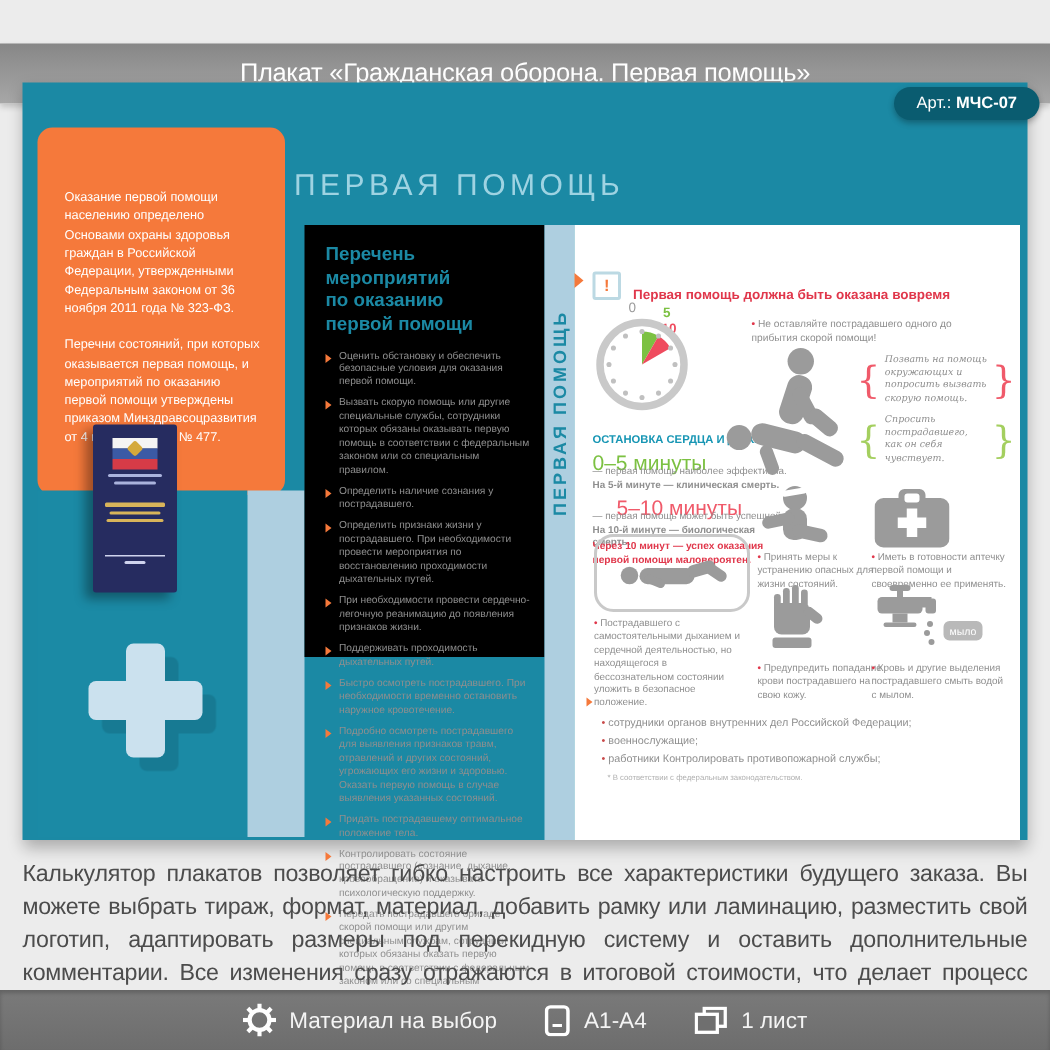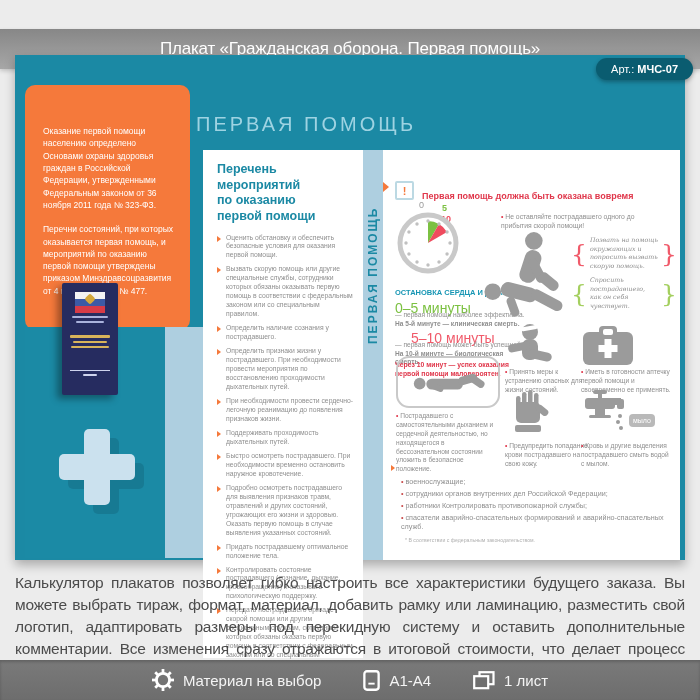--- a/index.html
+++ b/index.html
@@ -44,21 +44,21 @@
   .bar.w3{width:14px;background:#cfd4ee;margin-top:3px;}
 
   
   .plus-area{position:absolute;left:10px;top:272px;width:140px;height:231px;background:#1b8aa5;}
   .plus{position:absolute;left:34px;top:102px;width:76px;height:76px;filter:drop-shadow(9px 9px 0 rgba(8,70,88,.22));}
   .plus::before{content:"";position:absolute;left:25px;top:0;width:26px;height:76px;background:#cbe1ee;border-radius:5px;}
   .plus::after{content:"";position:absolute;left:0;top:25px;width:76px;height:26px;background:#cbe1ee;border-radius:5px;}
   .lb-col{position:absolute;left:150px;top:272px;width:38px;height:231px;background:#aecfe0;}
 
   
-  .left-col{position:absolute;left:188px;top:95px;width:160px;height:508px;background:#ffffff;
+  .left-col{position:absolute;left:188px;top:95px;width:160px;height:288px;background:#000000;
     padding:12px 9px 0 14px;box-sizing:border-box;}
   .left-col h3{margin:0 0 9px;font-size:12.5px;line-height:1.25;color:#1b89a4;white-space:pre-line;font-weight:bold;}
   .items{display:flex;flex-direction:column;gap:5px;}
   .li{display:flex;gap:5px;}
   .tri{flex:none;width:0;height:0;border-left:4px solid #f5793b;border-top:3px solid transparent;border-bottom:3px solid transparent;margin-top:2px;}
   .li p{margin:0;font-size:6.8px;line-height:1.32;color:#8f8f8f;}
 
   
   .mid-strip{position:absolute;left:348px;top:95px;width:20px;height:410px;background:#aecfe0;}
   .strip-label{position:absolute;left:-83px;top:91px;width:186px;height:20px;transform:rotate(-90deg);
@@ -126,21 +126,21 @@
   .trained li{font-size:7.2px;color:#8f8f8f;margin-bottom:3px;}
   .trained li::before{content:"• ";color:#c94b4b;}
   .footnote{margin:6px 0 0 14px;font-size:5.2px;color:#b0b0b0;}
 
   
   .desc{position:absolute;left:15px;top:572px;width:670px;font-size:15.5px;color:#4c4c4c;
     text-align:justify;line-height:1.42;letter-spacing:-.2px;}
 
   
   .bottom-bar{position:absolute;left:0;top:660px;width:700px;height:40px;background:linear-gradient(#7a7a7a,#6d6d6d);
-    display:flex;align-items:center;justify-content:center;gap:42px;box-shadow:inset 0 2px 3px rgba(0,0,0,.2);}
+    display:flex;align-items:center;justify-content:center;gap:32px;box-shadow:inset 0 2px 3px rgba(0,0,0,.2);}
   .chip{display:flex;align-items:center;gap:9px;color:#f4f4f4;font-size:15px;}
 
   svg .sil{fill:#9b9b9b;}
 </style>
 </head>
 <body>
 
 <div class="stage">
 
   <div class="top-bar">
@@ -370,24 +370,23 @@
         <rect x="54" y="24" width="26" height="13" rx="4" fill="#b9b9b9"></rect>
         <text x="58" y="33" font-size="7" fill="#ffffff">мыло</text>
       </svg>
       <div class="abs cap rbullet cap-wash">Кровь и другие выделения пострадавшего смыть водой с мылом.</div>
 
       <div class="abs trained">
         <div class="trained-head">
           <span class="tri"></span>
         </div>
         <ul>
+          <li>сотрудники органов внутренних дел Российской Федерации;</li>
           <li>военнослужащие;</li>
-          <li>сотрудники органов внутренних дел Российской Федерации;</li>
           <li>работники Контролировать противопожарной службы;</li>
-          <li>спасатели аварийно-спасательных формирований и аварийно-спасательных служб.</li>
         </ul>
         <div class="footnote">* В соответствии с федеральным законодательством.</div>
       </div>
     </div>
   </div>
 
   <div class="desc">Калькулятор плакатов позволяет гибко настроить все характеристики будущего заказа. Вы можете выбрать тираж, формат, материал, добавить рамку или ламинацию, разместить свой логотип, адаптировать размеры под перекидную систему и оставить дополнительные комментарии. Все изменения сразу отражаются в итоговой стоимости, что делает процесс заказа быстрым и прозрачным</div>
 
   <div class="bottom-bar">
     <div class="chip">

